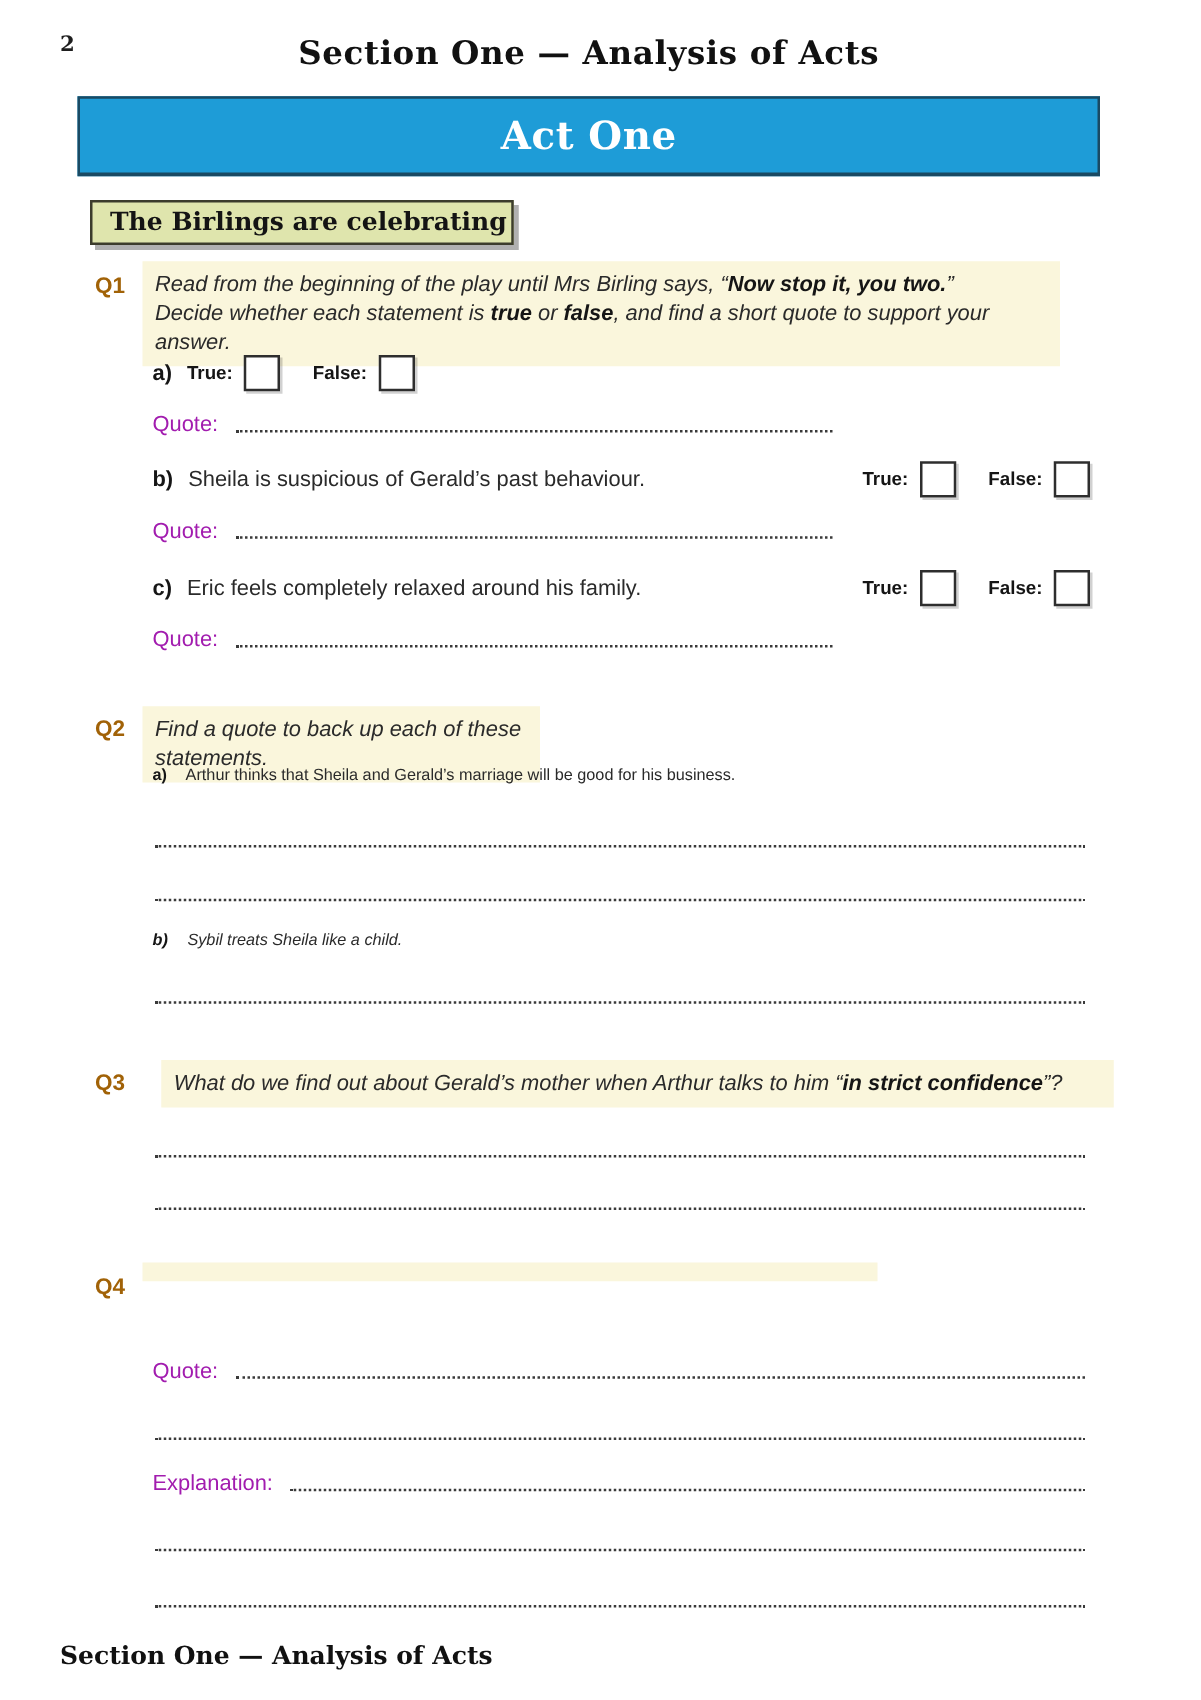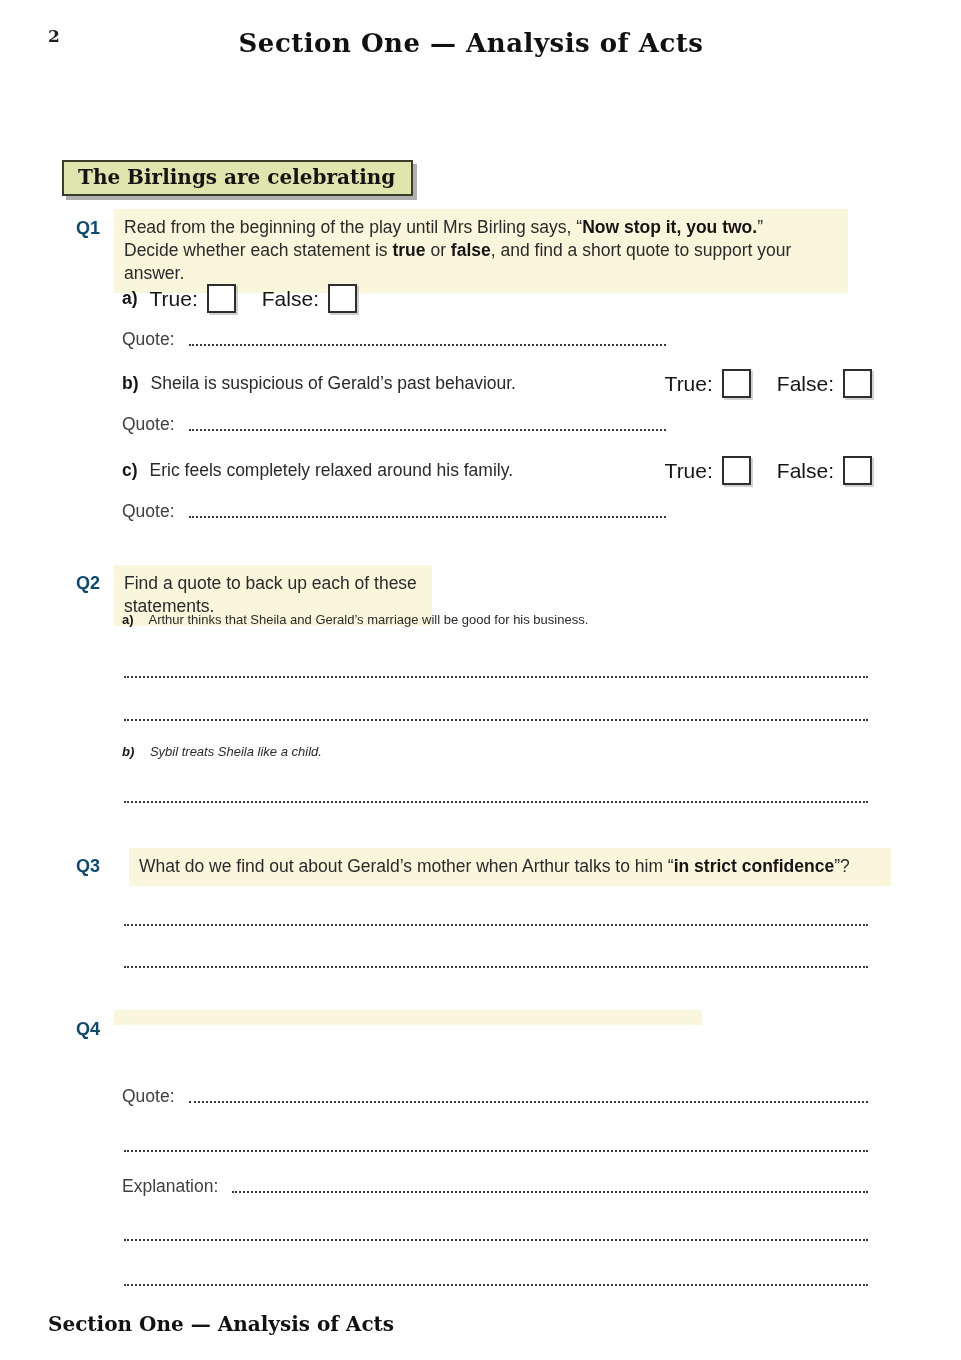--- a/index.html
+++ b/index.html
@@ -31,64 +31,64 @@
     border: 2px solid #1a4a63;
     border-bottom-width: 3px;
     display: flex; align-items: center; justify-content: center;
   }
   .banner span {
     font-family: "DejaVu Serif", serif;
     font-size: 31px; font-weight: bold; color: #ffffff;
     letter-spacing: 0.5px;
   }
   .topic-box {
-    position: absolute; left: 62px; top: 160px;
+    position: absolute; left: 72px; top: 160px;
     display: inline-block;
     background: #dfe5ad;
     border: 2px solid #3c3c2c;
     box-shadow: 4px 4px 0 #b0b0b0;
-    padding: 3px 16px 5px 14px;
+    padding: 3px 4px 5px 14px;
   }
   .topic-box span {
     font-family: "DejaVu Serif", serif;
     font-size: 20px; font-weight: bold; color: #141414;
   }
   .q-label {
     position: absolute; left: 76px;
-    font-size: 18px; font-weight: bold; color: #0c4a6e;
+    font-size: 18px; font-weight: bold; color: #a16207;
   }
   .highlight {
     position: absolute;
     background: #faf6dc;
     padding: 7px 10px 8px 10px;
-    font-size: 17.5px; line-height: 23px; color: #2a2a2a;
+    font-size: 17.5px; line-height: 23px; color: #2a2a2a; font-style: italic;
   }
   .highlight b { color: #151515; }
   .stmt-row {
     position: absolute; left: 122px; width: 750px;
     display: flex; align-items: center;
     font-size: 17.5px; color: #2a2a2a;
   }
   .stmt-letter { font-weight: bold; color: #151515; margin-right: 12px; }
   .stmt-text { flex: 1 1 auto; }
   .tf-group { display: flex; align-items: center; flex: 0 0 auto; }
-  .tf-label { font-weight: normal; color: #151515; font-size: 21px; }
+  .tf-label { font-weight: bold; color: #151515; font-size: 15px; }
   .checkbox {
     width: 29px; height: 29px;
     border: 2px solid #2e2e2e;
     background: #ffffff;
     margin-left: 9px;
     box-shadow: 2px 2px 0 rgba(0,0,0,0.18);
   }
   .checkbox.false-box { margin-right: 0; }
   .tf-spacer { width: 26px; }
   .quote-row {
     position: absolute; left: 122px;
     display: flex; align-items: flex-end;
-    font-size: 17.5px; color: #404040;
+    font-size: 17.5px; color: #a21caf;
   }
   .quote-row .q-word { flex: 0 0 auto; margin-right: 14px; }
   .dotline {
     flex: 1 1 auto;
     border-bottom: 2px dotted #3a3a3a;
     height: 1px; margin-bottom: 4px;
   }
   .hr-dot {
     position: absolute; left: 124px; width: 744px; height: 0;
     border-top: 2px dotted #3a3a3a;
@@ -106,20 +106,23 @@
 </style>
 </head>
 <body>
 
 <div class="page">
 
   <div class="page-num">2</div>
 
   <div class="header-title">Section One — Analysis of Acts</div>
 
+  <div class="banner">
+    <span>Act One</span>
+  </div>
 
   <div class="topic-box">
     <span>The Birlings are celebrating</span>
   </div>
 
   <div class="q-label" style="top:218px;">Q1</div>
   <div class="highlight" style="left:114px; top:209px; width:734px;">
     <div><span>Read from the beginning of the play until Mrs Birling says, “</span><b>Now stop it, you two.</b><span>”</span></div>
     <div><span>Decide whether each statement is </span><b>true</b><span> or </span><b>false</b><span>, and find a short quote to support your answer.</span></div>
   </div>

